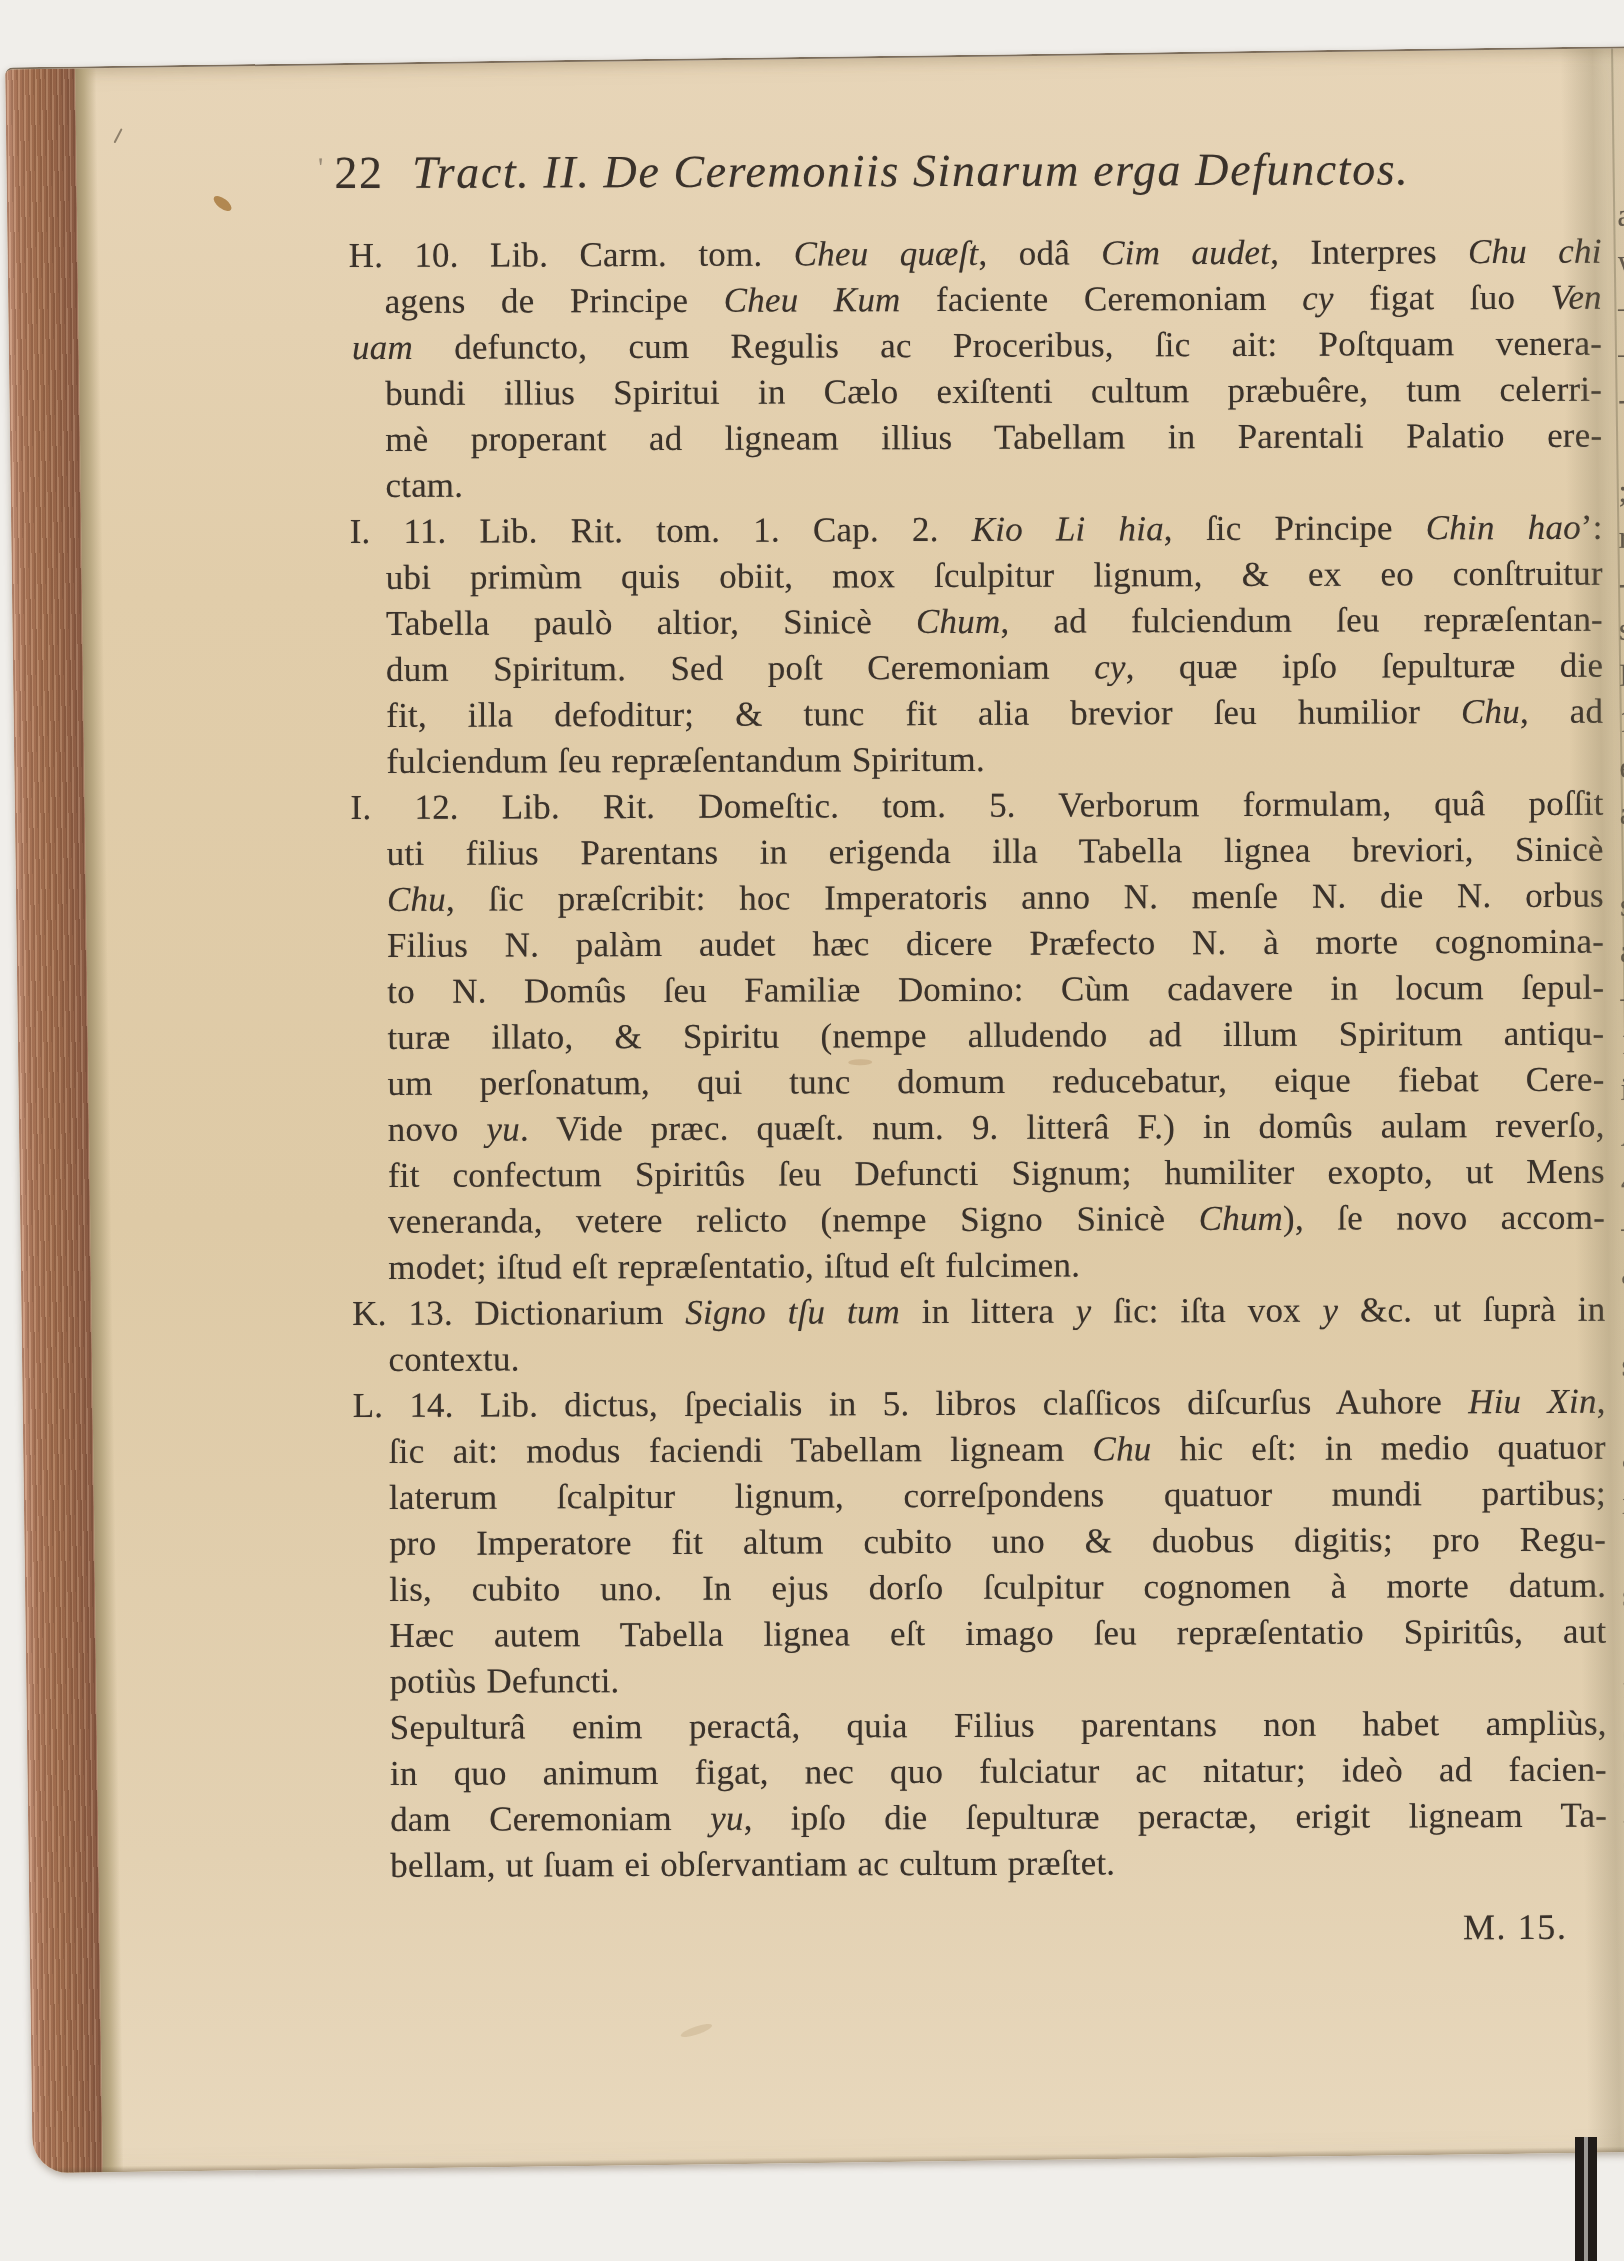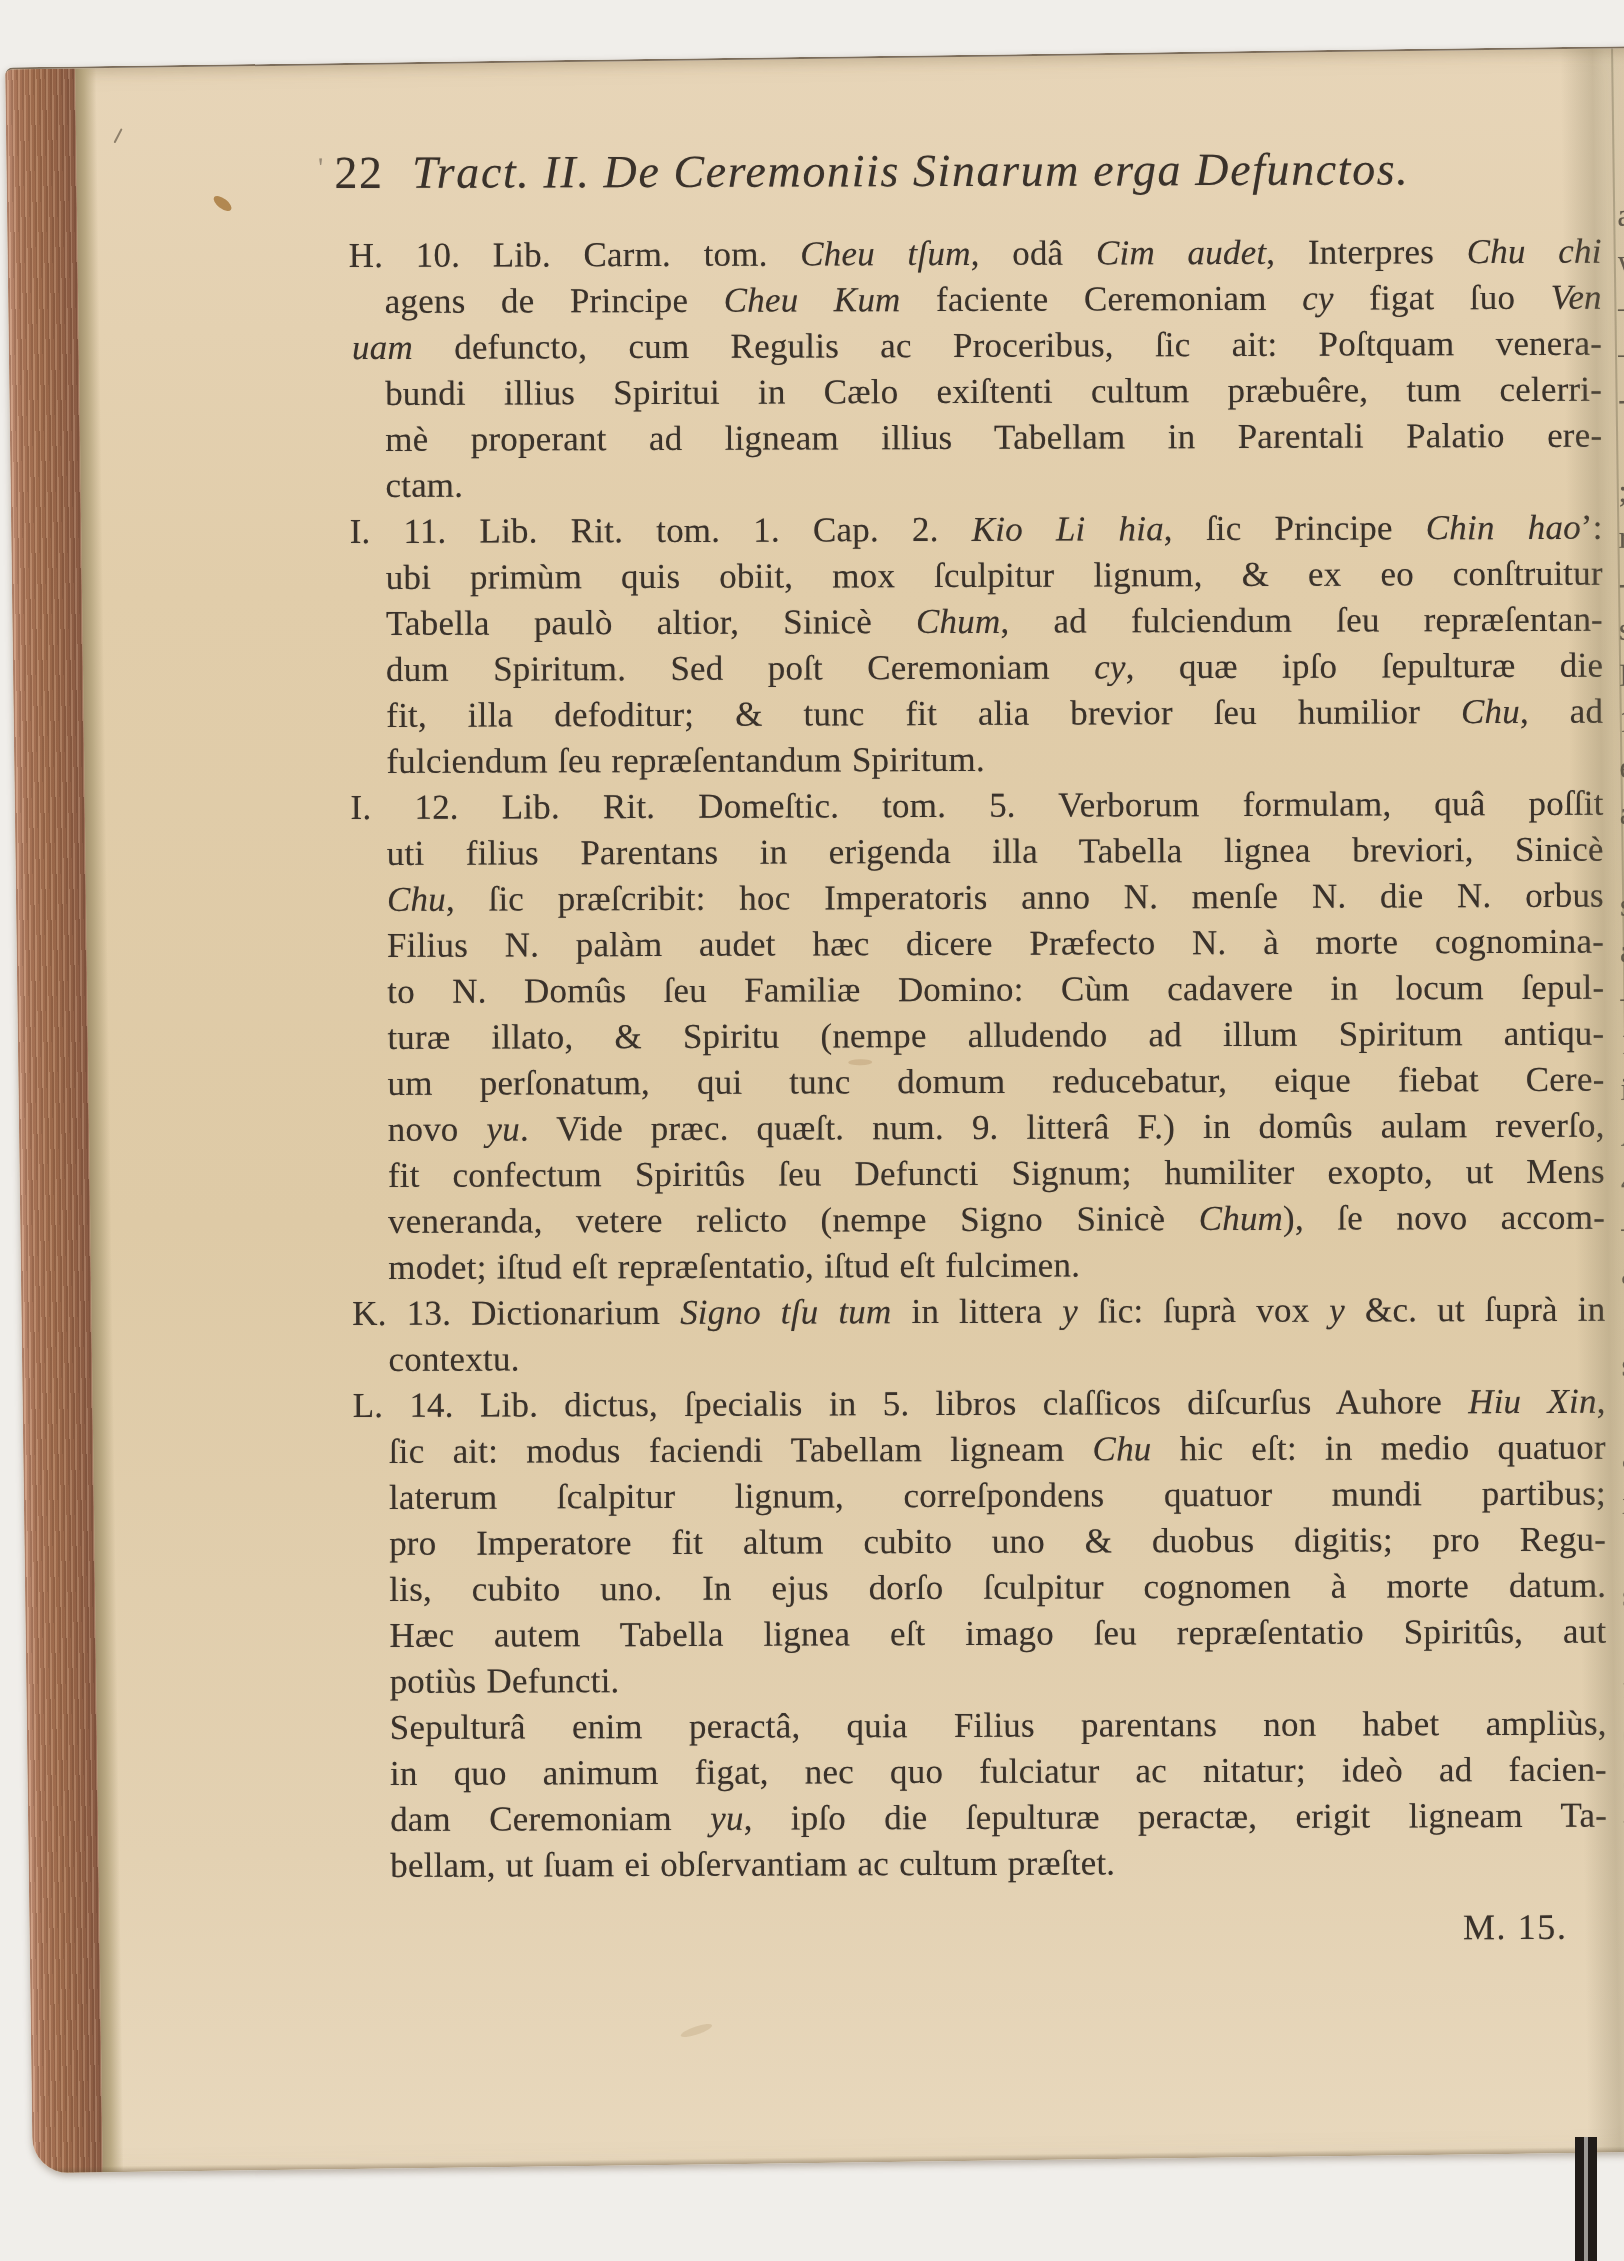--- a/index.html
+++ b/index.html
@@ -142,21 +142,21 @@
 
     <div class="text-layer">
 
       <div class="title-row">
         <span class="page-number">22</span><span class="running-title">Tract. II. De Ceremoniis Sinarum erga Defunctos.</span>
       </div>
 
       <div class="textblock">
 
         <div class="para">
-          <div class="line j hang"><span>H. 10. Lib. Carm. tom. </span><i>Cheu tſum</i><span>, odâ </span><i>Cim audet</i><span>, Interpres </span><i>Chu chi</i><span></span></div>
+          <div class="line j hang"><span>H. 10. Lib. Carm. tom. </span><i>Cheu quæſt</i><span>, odâ </span><i>Cim audet</i><span>, Interpres </span><i>Chu chi</i><span></span></div>
           <div class="line j"><span>agens de Principe </span><i>Cheu Kum</i><span> faciente Ceremoniam </span><i>cy</i><span> figat ſuo </span><i>Ven</i><span></span></div>
           <div class="line j out"><span></span><i>uam</i><span> defuncto, cum Regulis ac Proceribus, ſic ait: Poſtquam venera-</span></div>
           <div class="line j">bundi illius Spiritui in Cælo exiſtenti cultum præbuêre, tum celerri-</div>
           <div class="line j">mè properant ad ligneam illius Tabellam in Parentali Palatio ere-</div>
           <div class="line">ctam.</div>
         </div>
 
         <div class="para">
           <div class="line j hang"><span>I. 11. Lib. Rit. tom. 1. Cap. 2. </span><i>Kio Li hia</i><span>, ſic Principe </span><i>Chin hao</i><span>’:</span></div>
           <div class="line j">ubi primùm quis obiit, mox ſculpitur lignum, &amp; ex eo conſtruitur</div>
@@ -174,21 +174,21 @@
           <div class="line j">to N. Domûs ſeu Familiæ Domino: Cùm cadavere in locum ſepul-</div>
           <div class="line j">turæ illato, &amp; Spiritu (nempe alludendo ad illum Spiritum antiqu-</div>
           <div class="line j">um perſonatum, qui tunc domum reducebatur, eique fiebat Cere-</div>
           <div class="line j"><span>novo </span><i>yu</i><span>. Vide præc. quæſt. num. 9. litterâ F.) in domûs aulam reverſo,</span></div>
           <div class="line j">fit confectum Spiritûs ſeu Defuncti Signum; humiliter exopto, ut Mens</div>
           <div class="line j"><span>veneranda, vetere relicto (nempe Signo Sinicè </span><i>Chum</i><span>), ſe novo accom-</span></div>
           <div class="line">modet; iſtud eſt repræſentatio, iſtud eſt fulcimen.</div>
         </div>
 
         <div class="para">
-          <div class="line j hang"><span>K. 13. Dictionarium </span><i>Signo tſu tum</i><span> in littera </span><i>y</i><span> ſic: ſuprà vox </span><i>y</i><span> &amp;c. ut ſuprà in</span></div>
+          <div class="line j hang"><span>K. 13. Dictionarium </span><i>Signo tſu tum</i><span> in littera </span><i>y</i><span> ſic: iſta vox </span><i>y</i><span> &amp;c. ut ſuprà in</span></div>
           <div class="line">contextu.</div>
         </div>
 
         <div class="para">
           <div class="line j hang"><span>L. 14. Lib. dictus, ſpecialis in 5. libros claſſicos diſcurſus Auhore </span><i>Hiu Xin</i><span>,</span></div>
           <div class="line j"><span>ſic ait: modus faciendi Tabellam ligneam </span><i>Chu</i><span> hic eſt: in medio quatuor</span></div>
           <div class="line j">laterum ſcalpitur lignum, correſpondens quatuor mundi partibus;</div>
           <div class="line j">pro Imperatore fit altum cubito uno &amp;  duobus digitis; pro Regu-</div>
           <div class="line j">lis, cubito uno.  In ejus dorſo ſculpitur cognomen à morte datum.</div>
           <div class="line j">Hæc autem Tabella lignea eſt imago ſeu repræſentatio Spiritûs, aut</div>

